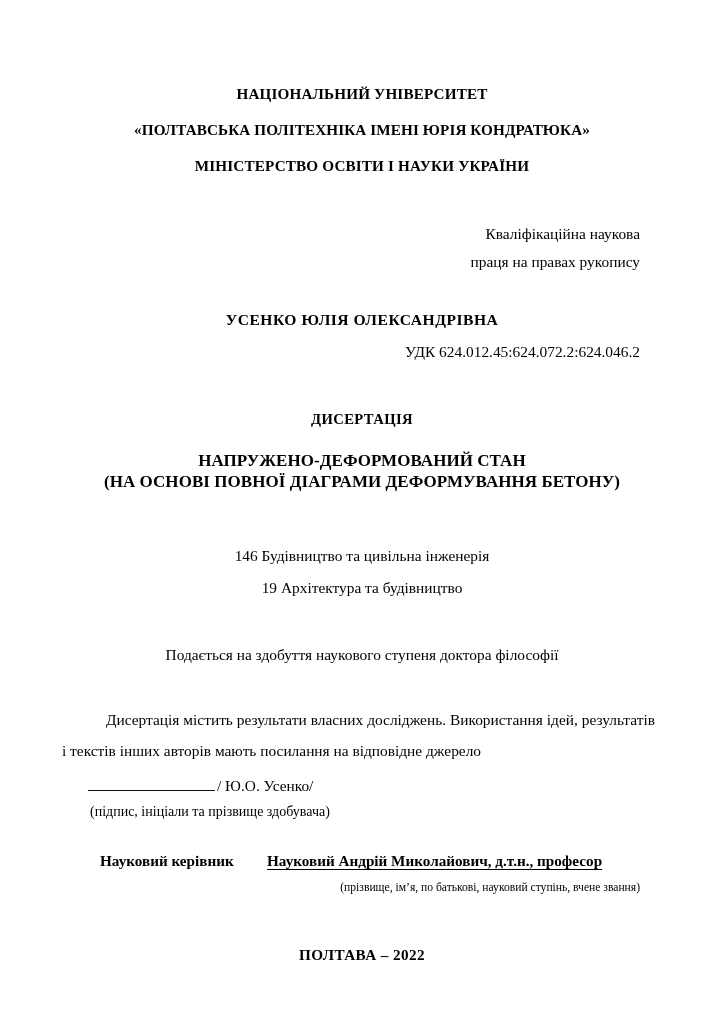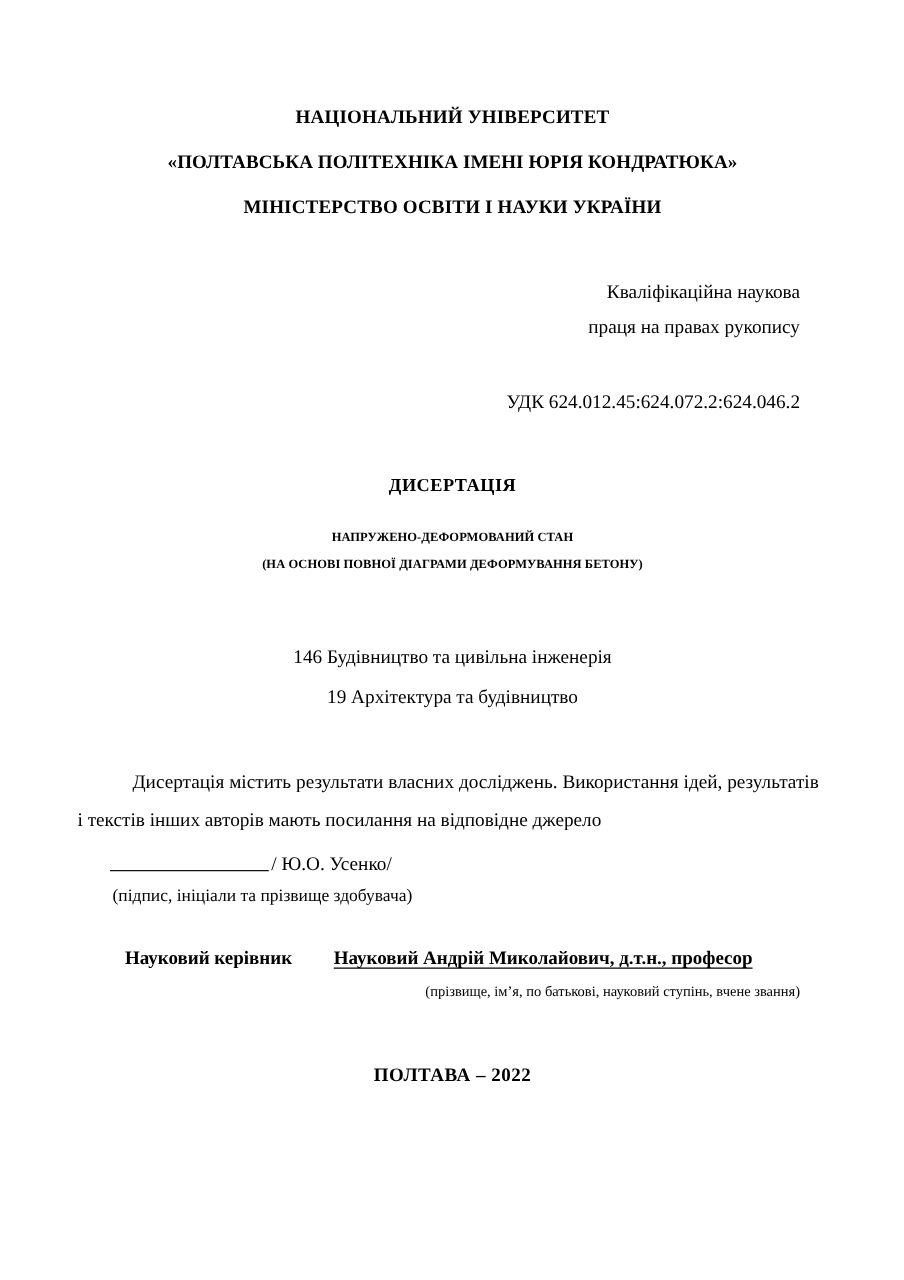--- a/index.html
+++ b/index.html
@@ -78,21 +78,21 @@
     font-size: 14.6px;
     letter-spacing: 0.4px;
     line-height: 22px;
   }
   .title-block {
     margin-top: 20px;
     text-align: center;
   }
   .title-line {
     font-weight: bold;
-    font-size: 10px;
+    font-size: 17px;
     letter-spacing: 0.05px;
     line-height: 21px;
     white-space: nowrap;
   }
 
   
   .spec-block {
     margin-top: 48px;
     text-align: center;
   }
@@ -195,34 +195,36 @@
       <div class="inst-line l2">«ПОЛТАВСЬКА ПОЛІТЕХНІКА ІМЕНІ ЮРІЯ КОНДРАТЮКА»</div>
       <div class="inst-line l3">МІНІСТЕРСТВО ОСВІТИ І НАУКИ УКРАЇНИ</div>
     </div>
 
     <div class="qual-block">
       <div class="qual-line">Кваліфікаційна наукова</div>
       <div class="qual-line">праця на правах рукопису</div>
     </div>
 
     <div class="author-block">
+      <div class="author-name">УСЕНКО ЮЛІЯ ОЛЕКСАНДРІВНА</div>
       <div class="udc">УДК 624.012.45:624.072.2:624.046.2</div>
     </div>
 
     <div class="diser-word">ДИСЕРТАЦІЯ</div>
     <div class="title-block">
       <div class="title-line">НАПРУЖЕНО-ДЕФОРМОВАНИЙ СТАН</div>
       <div class="title-line">(НА ОСНОВІ ПОВНОЇ ДІАГРАМИ ДЕФОРМУВАННЯ БЕТОНУ)</div>
     </div>
 
     <div class="spec-block">
       <div class="spec-line">146  Будівництво та цивільна інженерія</div>
       <div class="spec-line">19 Архітектура та будівництво</div>
     </div>
 
+    <div class="submit-line">Подається на здобуття наукового ступеня доктора філософії</div>
 
     <div class="declaration">Дисертація містить результати власних досліджень. Використання ідей, результатів і текстів інших авторів мають посилання на відповідне джерело</div>
 
     <div class="sign-row">
       <span class="sign-rule"></span>
       <span class="sign-name">/ Ю.О. Усенко/</span>
     </div>
     <div class="sign-caption">(підпис, ініціали та прізвище здобувача)</div>
 
     <div class="supervisor-row">

